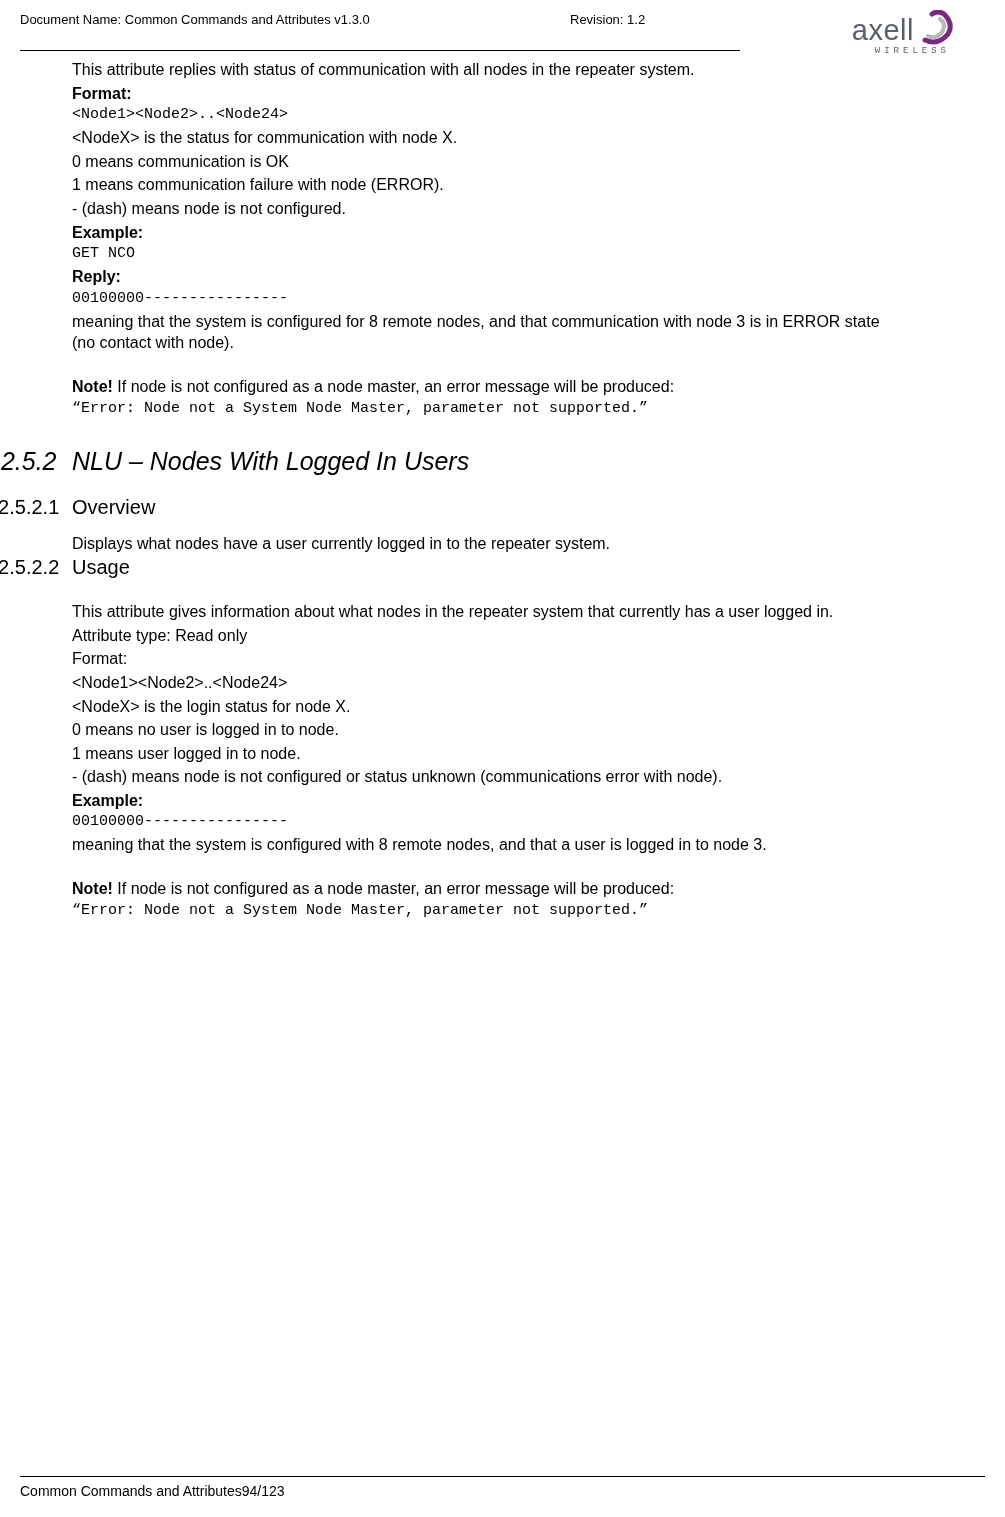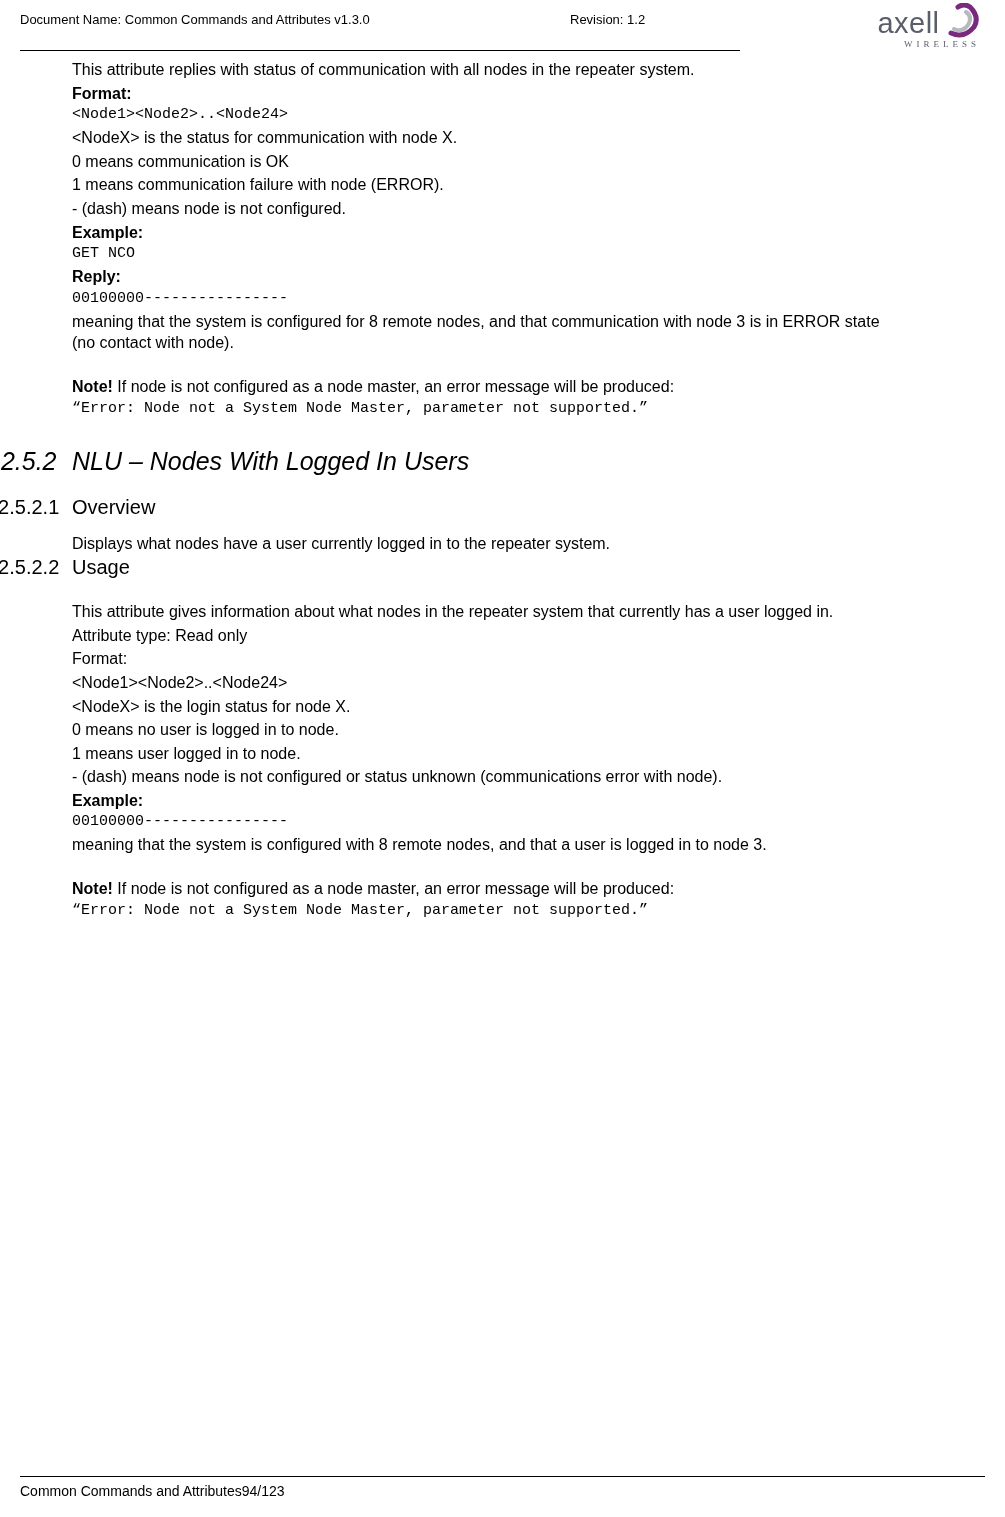--- a/index.html
+++ b/index.html
@@ -32,38 +32,39 @@
     }
     .header-rule {
       border: none;
       border-top: 1.5px solid #000;
       margin: 0 20px 0 20px;
       width: 720px;
     }
     .logo {
       position: absolute;
       right: 25px;
-      top: 3px;
+      top: 10px;
     }
     .logo-text {
       font-family: Arial, sans-serif;
       font-size: 29px;
       font-weight: 300;
       color: #5a5e6b;
       letter-spacing: 0.5px;
       display: inline-block;
       vertical-align: middle;
     }
     .logo-sub {
-      font-family: Liberation Serif, serif;
+      font-family: Liberation Mono, monospace;
       font-size: 9px;
       letter-spacing: 4px;
       color: #5a5e6b;
       text-align: right;
       margin-top: -4px;
+      margin-right: 30px;
       padding-left: 23px;
     }
     .logo-swirl {
       display: inline-block;
       vertical-align: middle;
       margin-left: 4px;
     }
     .content {
       padding: 8px 100px 0 72px;
     }

